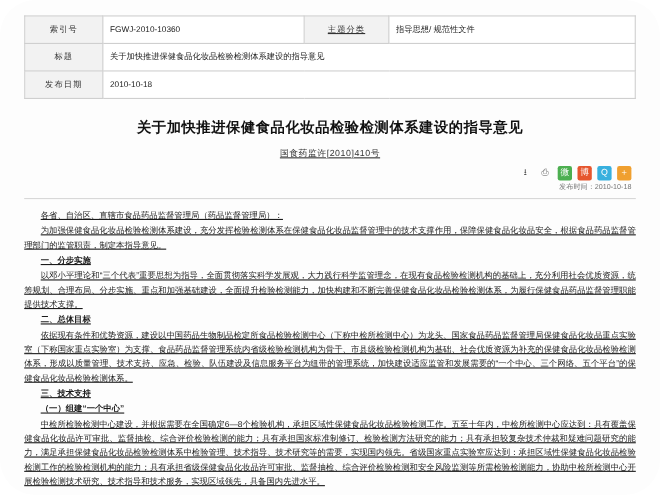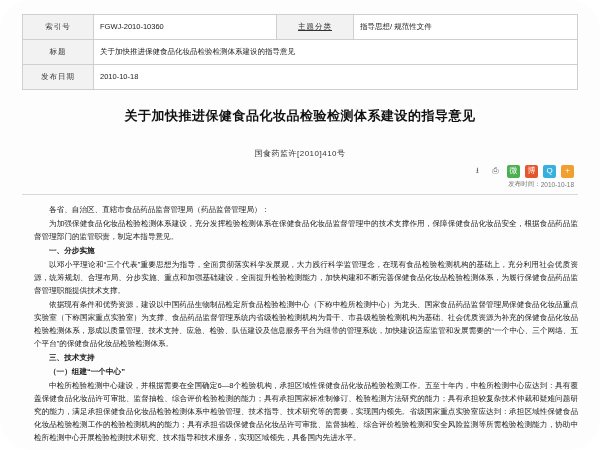--- a/index.html
+++ b/index.html
@@ -63,22 +63,23 @@
   .doc-title {
     font-size: 13px;
     font-weight: bold;
     color: #111;
     letter-spacing: 0.5px;
     line-height: 1.5;
   }
   .doc-number {
     font-size: 8px;
     color: #333;
-    margin-top: 22px;
+    margin-top: 8px;
     letter-spacing: 0.5px;
+    text-decoration: underline;
   }
 
   
   .toolbar {
     display: flex;
     justify-content: flex-end;
     align-items: center;
     gap: 5px;
     margin-top: 6px;
     padding-right: 4px;
@@ -117,21 +118,22 @@
   }
 
   
   .body-text {
     font-size: 7.6px;
     line-height: 1.72;
     color: #1b1b1b;
     text-align: justify;
   }
   .body-text p {
-    margin: 0 0 1px 12px;
+    margin: 0 0 1px 0;
+    text-decoration: underline;
   }
   .p-indent {
     text-indent: 15px;
   }
   .p-head {
     text-indent: 15px;
     font-weight: bold;
   }
   .scroll-hint {
     position: absolute;
@@ -184,20 +186,21 @@
     <span>2010-10-18</span>
   </div>
 
   <hr class="divider">
 
   <div class="body-text">
     <p class="p-indent">各省、自治区、直辖市食品药品监督管理局（药品监督管理局）：</p>
     <p class="p-indent">为加强保健食品化妆品检验检测体系建设，充分发挥检验检测体系在保健食品化妆品监督管理中的技术支撑作用，保障保健食品化妆品安全，根据食品药品监督管理部门的监管职责，制定本指导意见。</p>
     <p class="p-head">一、分步实施</p>
     <p class="p-indent">以邓小平理论和“三个代表”重要思想为指导，全面贯彻落实科学发展观，大力践行科学监管理念，在现有食品检验检测机构的基础上，充分利用社会优质资源，统筹规划、合理布局、分步实施、重点和加强基础建设，全面提升检验检测能力，加快构建和不断完善保健食品化妆品检验检测体系，为履行保健食品药品监督管理职能提供技术支撑。</p>
+    <p class="p-head">二、总体目标</p>
     <p class="p-indent">依据现有条件和优势资源，建设以中国药品生物制品检定所食品检验检测中心（下称中检所检测中心）为龙头、国家食品药品监督管理局保健食品化妆品重点实验室（下称国家重点实验室）为支撑、食品药品监督管理系统内省级检验检测机构为骨干、市县级检验检测机构为基础、社会优质资源为补充的保健食品化妆品检验检测体系，形成以质量管理、技术支持、应急、检验、队伍建设及信息服务平台为纽带的管理系统，加快建设适应监管和发展需要的“一个中心、三个网络、五个平台”的保健食品化妆品检验检测体系。</p>
     <p class="p-head">三、技术支持</p>
     <p class="p-head">（一）组建“一个中心”</p>
     <p class="p-indent">中检所检验检测中心建设，并根据需要在全国确定6—8个检验机构，承担区域性保健食品化妆品检验检测工作。五至十年内，中检所检测中心应达到：具有覆盖保健食品化妆品许可审批、监督抽检、综合评价检验检测的能力；具有承担国家标准制修订、检验检测方法研究的能力；具有承担较复杂技术仲裁和疑难问题研究的能力，满足承担保健食品化妆品检验检测体系中检验管理、技术指导、技术研究等的需要，实现国内领先。省级国家重点实验室应达到：承担区域性保健食品化妆品检验检测工作的检验检测机构的能力；具有承担省级保健食品化妆品许可审批、监督抽检、综合评价检验检测和安全风险监测等所需检验检测能力，协助中检所检测中心开展检验检测技术研究、技术指导和技术服务，实现区域领先，具备国内先进水平。</p>
   </div>
 
   <div class="scroll-hint"></div>
 </div>
 
 </body></html>

